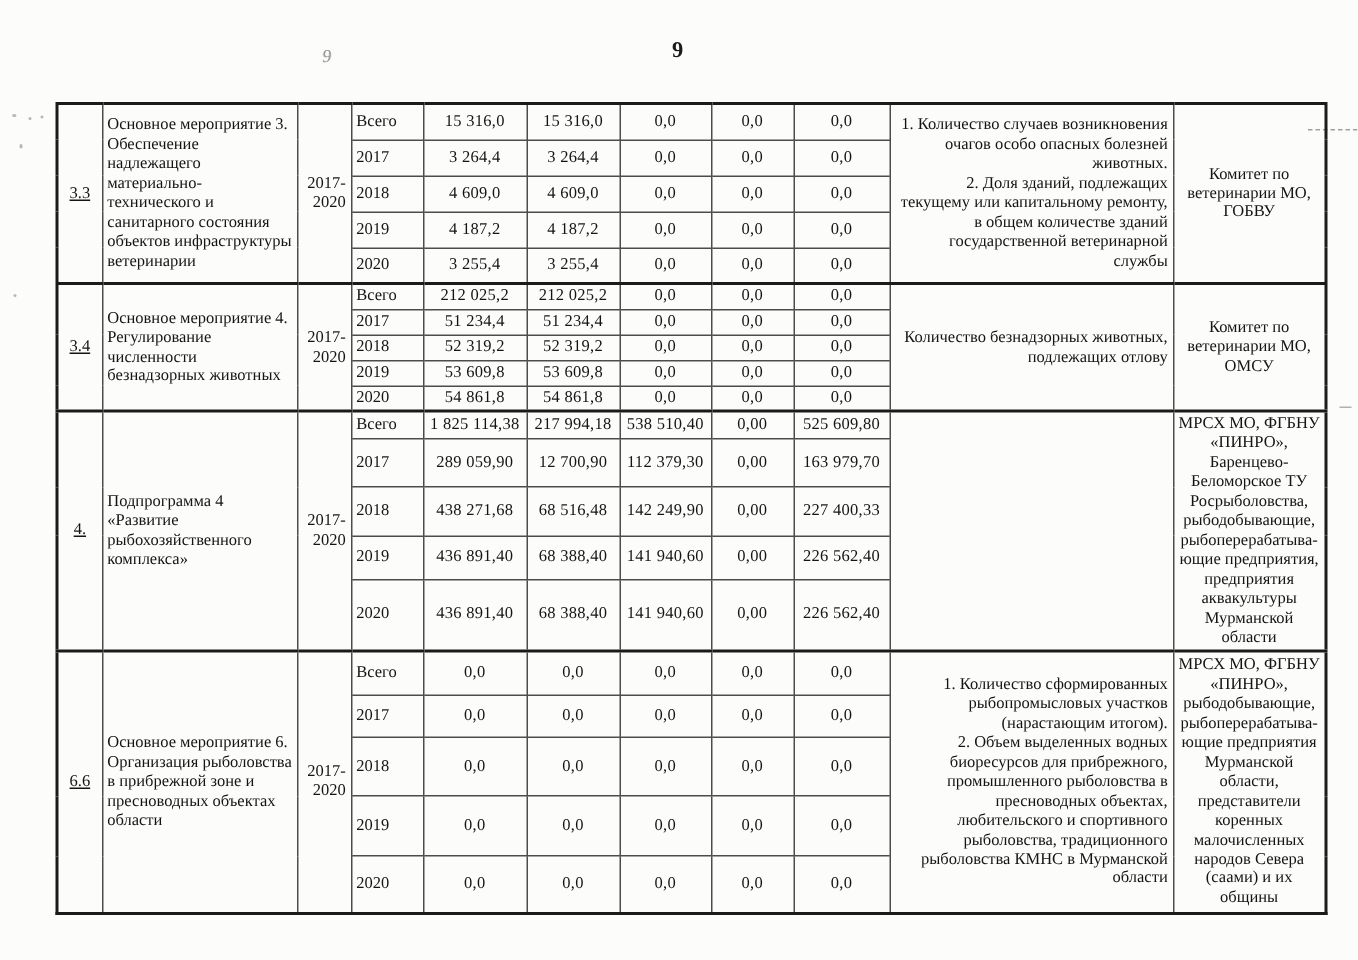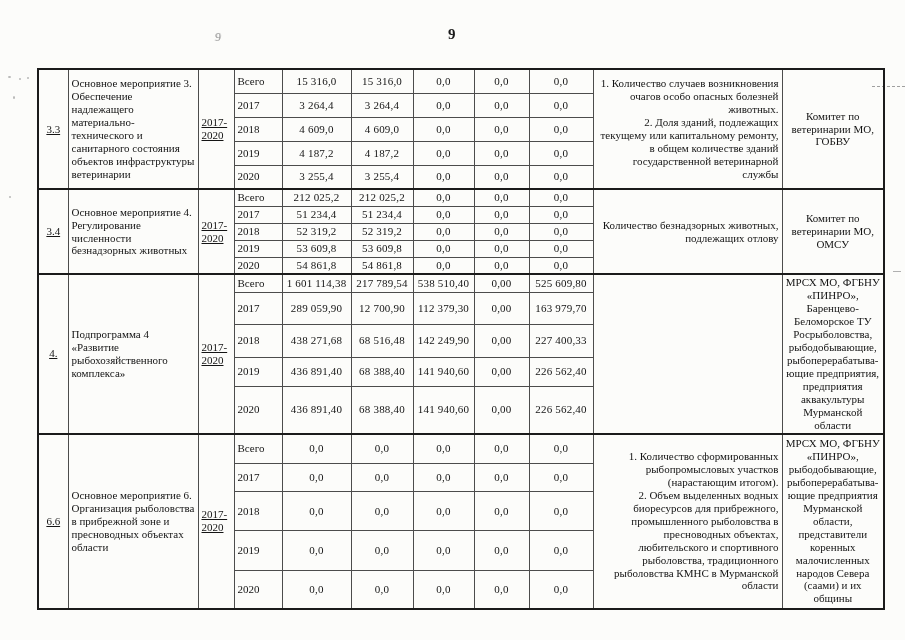--- a/index.html
+++ b/index.html
@@ -43,21 +43,21 @@
     border: 1px solid #4c4c4c;
     padding: 1px 3px;
     vertical-align: middle;
     overflow: hidden;
   }
   
   tr.sec-start > td { border-top: 2px solid #1b1b1b; }
 
   td.col-num   { text-align: center; text-decoration: underline; }
   td.col-name  { text-align: left; padding-left: 5px; padding-right: 4px; }
-  td.col-years { text-align: left; text-decoration: underline; }
+  td.col-years { text-align: right; }
   td.col-label { text-align: left; }
   td.col-amt   { text-align: center; letter-spacing: 0.2px; }
   td.col-ind   { text-align: right; padding-left: 5px; padding-right: 4px; white-space: pre-line; margin-left: 24px; }
   td.col-exec  { text-align: center; padding-left: 2px; padding-right: 2px; margin-top: 48px; }
 
   
   tr.s0 { height: 24px; }
   tr.s1 { height: 17px; }
   tr.s2.r0 { height: 17px; } tr.s2.r1 { height: 30px; } tr.s2.r2 { height: 30px; }
   tr.s2.r3 { height: 27px; } tr.s2.r4 { height: 44px; }
@@ -184,22 +184,22 @@
           <td class="col-amt">54 861,8</td>
           <td class="col-amt">0,0</td>
           <td class="col-amt">0,0</td>
           <td class="col-amt">0,0</td>
         </tr>
         <tr class="s2 r0 sec-start">
           <td class="col-num" rowspan="5">4.</td>
           <td class="col-name" rowspan="5">Подпрограмма 4 «Развитие рыбохозяйственного комплекса»</td>
           <td class="col-years" rowspan="5">2017-2020</td>
           <td class="col-label">Всего</td>
-          <td class="col-amt">1 601 114,38</td>
-          <td class="col-amt">217 789,54</td>
+          <td class="col-amt">1 825 114,38</td>
+          <td class="col-amt">217 994,18</td>
           <td class="col-amt">538 510,40</td>
           <td class="col-amt">0,00</td>
           <td class="col-amt">525 609,80</td>
           <td class="col-ind" rowspan="5"></td>
           <td class="col-exec" rowspan="5">МРСХ МО, ФГБНУ «ПИНРО», Баренцево-Беломорское ТУ Росрыболовства, рыбодобывающие, рыбоперерабатыва-ющие предприятия, предприятия аквакультуры Мурманской области</td>
         </tr>
         <tr class="s2 r1">
           <td class="col-label">2017</td>
           <td class="col-amt">289 059,90</td>
           <td class="col-amt">12 700,90</td>

